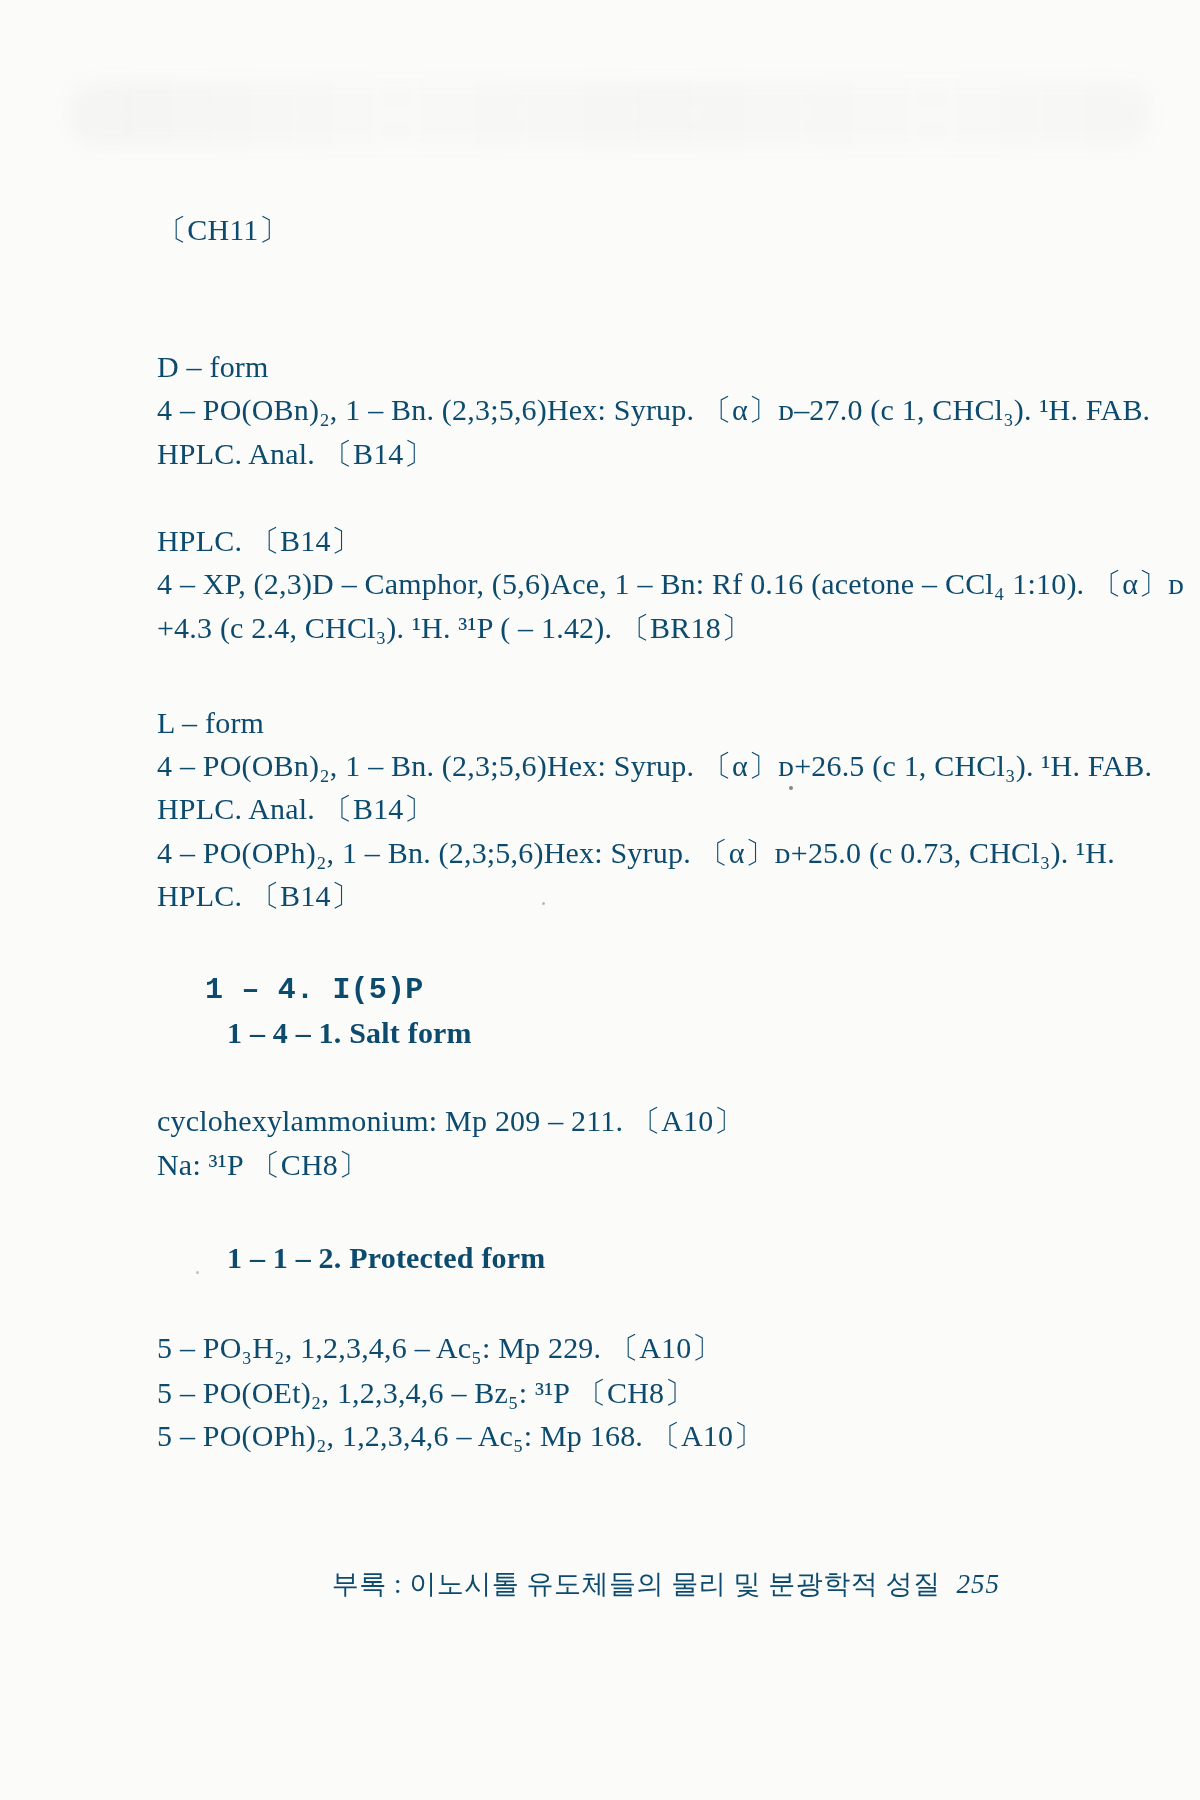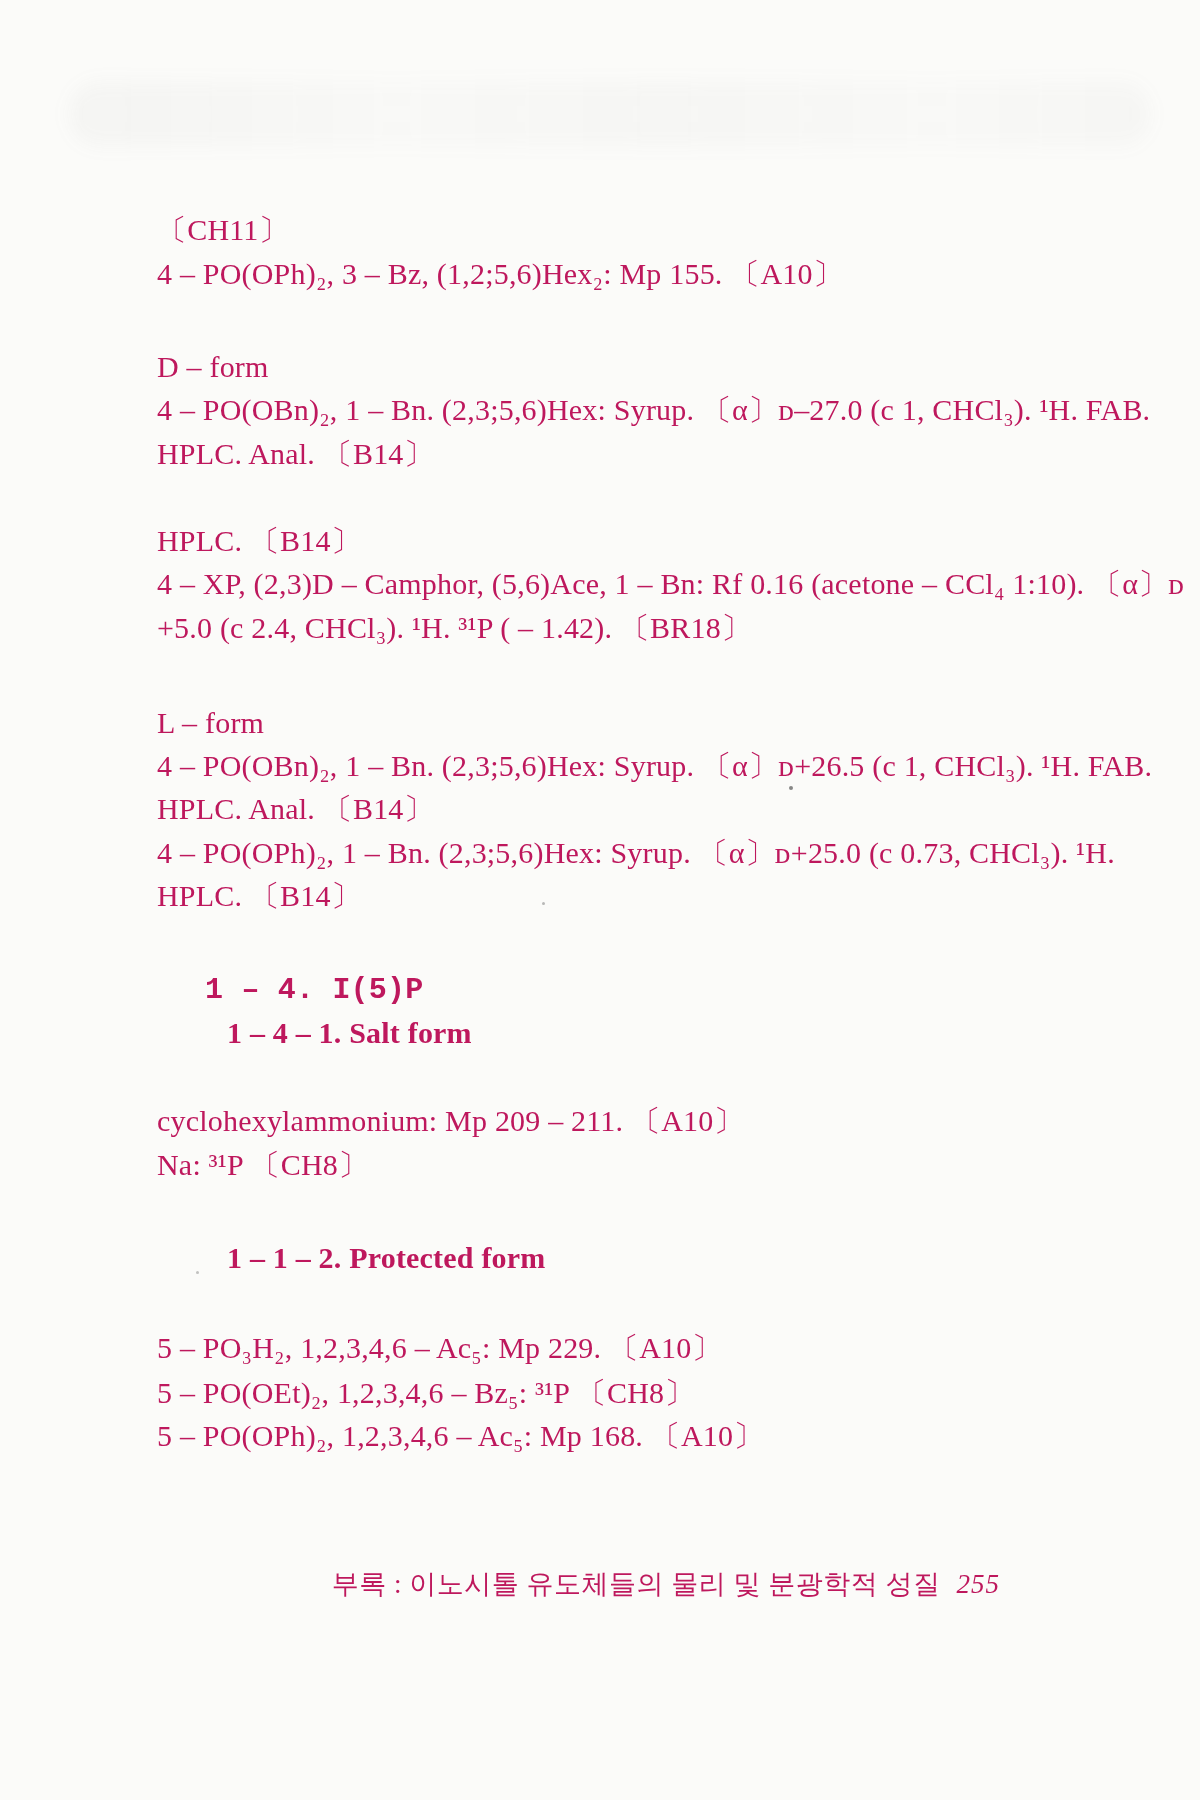--- a/index.html
+++ b/index.html
@@ -2,21 +2,21 @@
 <html><head>
 <meta charset="utf-8">
 <style>
   html,body{margin:0;padding:0;background:#e8e8e8;}
   .page{
     position:relative;
     width:1200px;height:1800px;
     margin:0 auto;
     background:#fbfbf9;
     font-family:"Liberation Serif","DejaVu Serif",serif;
-    color:#be185d;
+    color:#0c4a6e;
     overflow:hidden;
   }
   .line{
     position:absolute;
     left:157px;
     font-size:30px;
     line-height:34px;
     white-space:nowrap;
     letter-spacing:0.2px;
   }
@@ -53,28 +53,27 @@
   .speck.s3{width:3px;height:3px;background:rgba(60,60,60,0.3);}
 </style>
 </head>
 <body>
 
 <div class="page">
 
   <div class="smudge"></div>
 
   <div class="line" style="top:213px">〔CH11〕</div>
-  <div class="line" style="top:257px">4 – PO(OPh)₂, 3 – Bz, (1,2;5,6)Hex₂: Mp 155. 〔A10〕</div>
 
   <div class="line" style="top:350px">D – form</div>
   <div class="line" style="top:393px">4 – PO(OBn)₂, 1 – Bn. (2,3;5,6)Hex: Syrup. 〔α〕ᴅ–27.0 (c 1, CHCl₃). ¹H. FAB.</div>
   <div class="line" style="top:437px">HPLC. Anal. 〔B14〕</div>
   <div class="line" style="top:524px">HPLC. 〔B14〕</div>
   <div class="line" style="top:567px">4 – XP, (2,3)D – Camphor, (5,6)Ace, 1 – Bn: Rf 0.16 (acetone – CCl₄ 1:10). 〔α〕ᴅ</div>
-  <div class="line" style="top:611px">+5.0 (c 2.4, CHCl₃). ¹H. ³¹P ( – 1.42). 〔BR18〕</div>
+  <div class="line" style="top:611px">+4.3 (c 2.4, CHCl₃). ¹H. ³¹P ( – 1.42). 〔BR18〕</div>
 
   <div class="line" style="top:706px">L – form</div>
   <div class="line" style="top:749px">4 – PO(OBn)₂, 1 – Bn. (2,3;5,6)Hex: Syrup. 〔α〕ᴅ+26.5 (c 1, CHCl₃). ¹H. FAB.</div>
   <div class="line" style="top:792px">HPLC. Anal. 〔B14〕</div>
   <div class="line" style="top:836px">4 – PO(OPh)₂, 1 – Bn. (2,3;5,6)Hex: Syrup. 〔α〕ᴅ+25.0 (c 0.73, CHCl₃). ¹H.</div>
   <div class="line" style="top:879px">HPLC. 〔B14〕</div>
 
   <div class="line bold indent1" style="top:973px">1 – 4. I(5)P</div>
   <div class="line bold indent2" style="top:1016px">1 – 4 – 1. Salt form</div>
 

